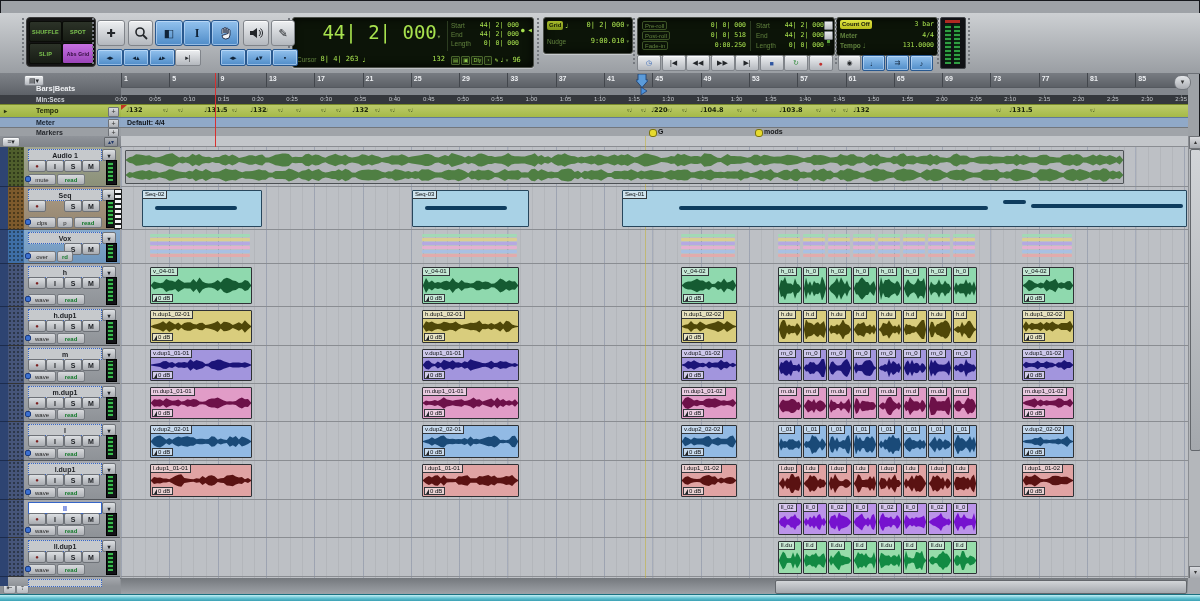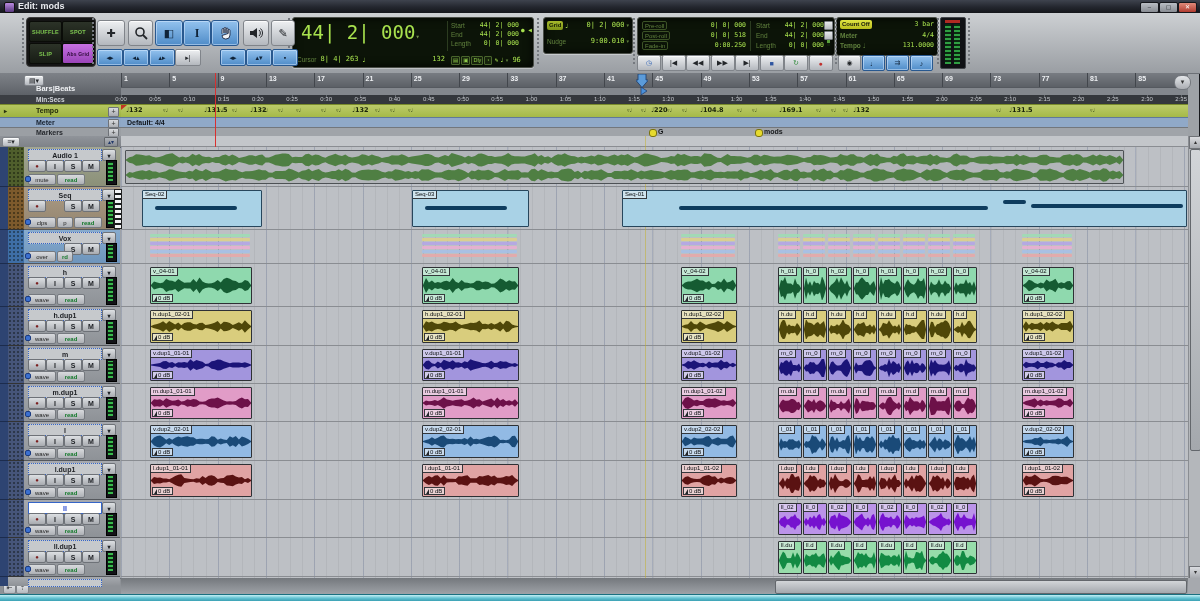--- a/index.html
+++ b/index.html
@@ -59,39 +59,32 @@
   .wbtn{position:absolute;top:2px;width:17px;height:9px;border-radius:2px;border:1px solid #15171c;
         background:linear-gradient(#b9bdc3,#888c93);color:#1d2025;font-size:6px;line-height:8px;text-align:center;}
   .scrollthumb{background:linear-gradient(#d2d5d8,#a4a8ad);border:1px solid #63676c;border-radius:2px;}
   .meterfill{position:absolute;background:repeating-linear-gradient(to top,#38b94c 0 2px,#0b2c12 2px 4px);}
 </style>
 </head>
 <body>
 
 <div id="win">
 
-  <div class="a" style="left:0;top:0;width:1200px;height:13px;background:linear-gradient(#3e434e,#23262e 55%,#14161b);">
-    <div class="a" style="left:4px;top:2px;width:9px;height:9px;border-radius:2px;background:linear-gradient(#b98ae0,#5a3a80);border:1px solid #111;"></div>
-    <div class="a" style="left:18px;top:1px;font-size:9px;color:#e9ebef;font-weight:bold;">Edit: mods</div>
-    <div class="wbtn" style="left:1140px;">–</div>
-    <div class="wbtn" style="left:1159px;">▢</div>
-    <div class="wbtn" style="left:1178px;background:linear-gradient(#e08a7a,#b13c30);color:#fff;">✕</div>
-  </div>
 
   <div class="a" style="left:0;top:13px;width:1200px;height:60px;background:linear-gradient(#cdd0d3,#9a9ea3);border-bottom:1px solid #6c7076;"></div>
 
   <div class="a" style="left:26px;top:17px;width:68px;height:48px;background:#141414;border:1px solid #3c3c3c;border-radius:4px;">
     <div class="a modebtn" style="left:2px;top:3px;width:31px;height:19px;">SHUFFLE</div>
     <div class="a modebtn" style="left:35px;top:3px;width:30px;height:19px;">SPOT</div>
     <div class="a modebtn" style="left:2px;top:25px;width:31px;height:19px;">SLIP</div>
     <div class="a modebtn grid" style="left:35px;top:25px;width:30px;height:19px;font-size:5px;">Abs Grid</div>
   </div>
 
   <div class="a lcd" style="left:292px;top:17px;width:240px;height:49px;">
-    <div class="a val" style="left:8px;top:1px;width:146px;height:27px;font-size:19px;line-height:27px;">
+    <div class="a val" style="left:2px;top:1px;width:146px;height:27px;text-align:right;font-size:19px;line-height:27px;">
       <span>44| 2| 000</span><span style="font-size:7px;color:#70904a;">▾</span>
     </div>
     <div class="a" style="left:4px;top:37px;width:148px;height:9px;display:flex;gap:4px;font-size:6.5px;line-height:9px;">
       <span class="dim">Cursor</span>
       <span class="val" style="font-size:7px;">8| 4| 263</span>
       <span class="val" style="font-family:'DejaVu Sans',sans-serif;font-size:6px;">♩</span>
       <span class="val" style="margin-left:auto;font-size:7px;">132</span>
     </div>
     <div class="a" style="left:154px;top:3px;width:1px;height:30px;background:#2c3c20;"></div>
     <div class="lrow" style="left:158px;top:3px;width:68px;">
@@ -395,21 +388,21 @@
     <div class="mslab a" style="left: 1147px; top: 96px;">2:30</div>
     <div class="a" style="left: 1181.2px; top: 95px; width: 1px; height: 3px; background: rgb(97, 101, 107);"></div>
     <div class="mslab a" style="left: 1181.2px; top: 96px;">2:35</div>
     <div class="a" style="left: 121px; top: 105px; width: 0px; height: 0px; border-top: 5px solid rgb(194, 53, 34); border-right: 6px solid transparent;"></div>
     <div class="tev a" style="left: 126px; top: 106px;">♩132</div>
     <div class="tev a" style="left: 204px; top: 106px;">♩131.5</div>
     <div class="tev a" style="left: 250px; top: 106px;">♩132</div>
     <div class="tev a" style="left: 352px; top: 106px;">♩132</div>
     <div class="tev a" style="left: 651px; top: 106px;">♩220</div>
     <div class="tev a" style="left: 700px; top: 106px;">♩104.8</div>
-    <div class="tev a" style="left: 779px; top: 106px;">♩169.1</div>
+    <div class="tev a" style="left: 779px; top: 106px;">♩103.8</div>
     <div class="tev a" style="left: 853px; top: 106px;">♩132</div>
     <div class="tev a" style="left: 1009px; top: 106px;">♩131.5</div>
     <div class="ttick a" style="left: 163px; top: 107px;">▿♩</div>
     <div class="ttick a" style="left: 178px; top: 107px;">▿♩</div>
     <div class="ttick a" style="left: 218px; top: 107px;">▿♩</div>
     <div class="ttick a" style="left: 232px; top: 107px;">▿♩</div>
     <div class="ttick a" style="left: 263px; top: 107px;">▿♩</div>
     <div class="ttick a" style="left: 278px; top: 107px;">▿♩</div>
     <div class="ttick a" style="left: 296px; top: 107px;">▿♩</div>
     <div class="ttick a" style="left: 321px; top: 107px;">▿♩</div>

